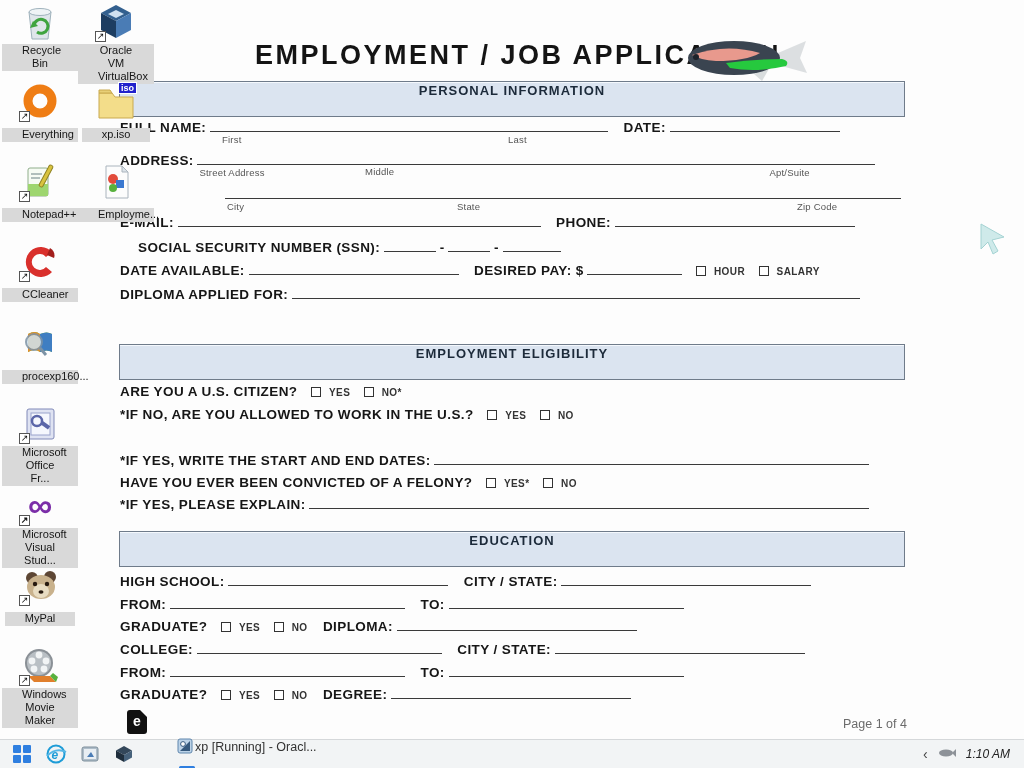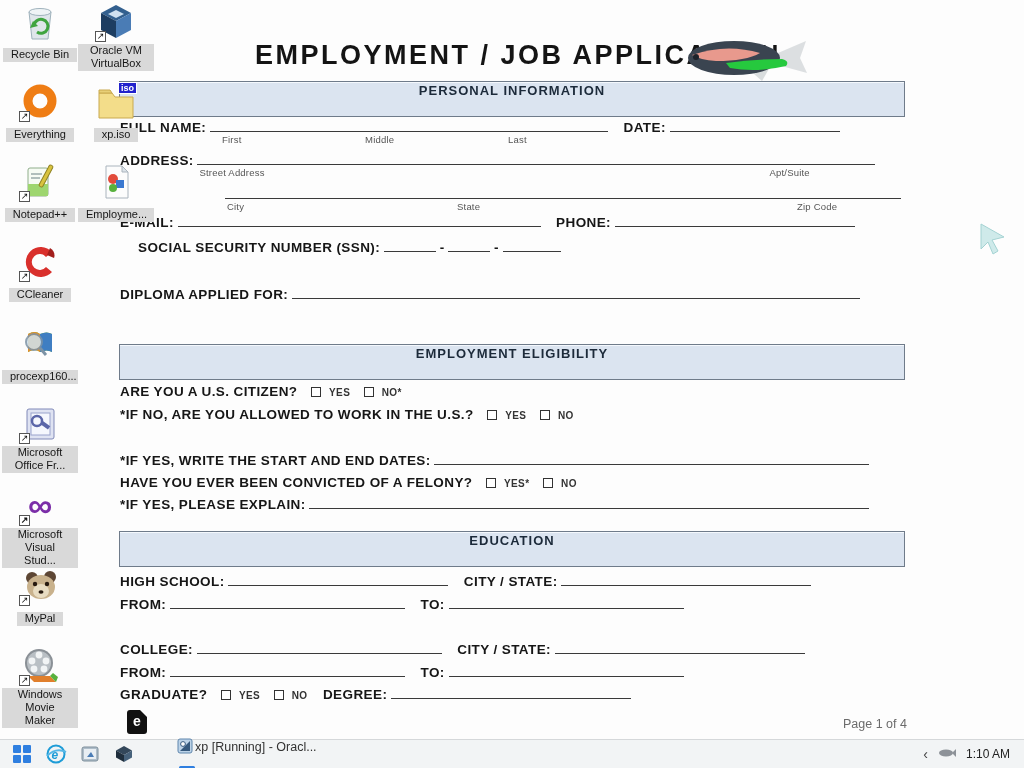--- a/index.html
+++ b/index.html
@@ -29,56 +29,56 @@
   .e-icon { position:absolute; top:710px; left:127px; width:20px; height:24px;
     background:#111; border-radius:3px; color:#fff; font-weight:bold; font-size:14px;
     text-align:center; line-height:22px; }
   .e-icon::after { content:""; position:absolute; top:0; right:0; border-style:solid;
     border-width:0 7px 7px 0; border-color:#fdfdfd #fdfdfd #111 #111; }
 
   
   .dicon { position:absolute; width:76px; text-align:center; cursor:default; }
   .dimg { position:relative; width:42px; height:40px; margin:0 auto 2px; }
   .dlabel { display:inline-block; background:#d9d9d9; color:#161616; font-size:11px;
-    line-height:13px; padding:0 8px 1px; max-width:76px; }
+    line-height:13px; padding:0 20px 1px; max-width:76px; }
   .sc { position:absolute; left:0; bottom:0; width:11px; height:11px; background:#fff;
     border:1px solid #555; font-size:9px; line-height:9px; color:#111; text-align:center; }
 
   
   .fish { position:absolute; top:33px; left:686px; width:122px; height:50px; }
   .cursor { position:absolute; top:220px; left:980px; width:26px; height:40px; }
 
   
   .taskbar { position:absolute; left:0; bottom:0; width:1024px; height:29px;
     background:#f2f4f5; border-top:1px solid #d5d8da; display:flex; align-items:center; }
   .tb-ico { width:24px; height:24px; display:flex; align-items:center; justify-content:center; margin:0 5px; }
   .win-btn { display:flex; align-items:flex-end; gap:2px; margin-left:28px; padding:16px 8px;
     position:relative; height:26px; }
   .win-btn .t { font-size:12.5px; color:#333; }
   .win-btn .indicator { position:absolute; left:10px; bottom:1px; width:16px; height:3px;
     border-radius:2px; background:#2f7fe0; }
   .tray { margin-left:auto; display:flex; align-items:center; gap:10px; padding-right:14px; }
   .chev { font-size:14px; color:#444; }
-  .clock { font-size:12px; color:#222; }
+  .clock { font-size:12px; color:#222;font-style:italic; }
 </style>
 </head>
 <body>
 
 <div class="doc">
 
   <div class="doc-title">EMPLOYMENT / JOB APPLICATION</div>
 
   <div class="secbar" style="top:81px;">PERSONAL INFORMATION</div>
 
   <div class="row" style="top:119px;">
     <span class="lbl">FULL NAME:</span>
     <span class="linewrap">
       <span class="line" style="width:398px;"></span>
       <span class="sub" style="left:12px;">First</span>
-      <span class="sub" style="left:155px;">Middle</span>
+      <span class="sub" style="left:155px;margin-top:32px;">Middle</span>
       <span class="sub" style="left:298px;">Last</span>
     </span>
     <span class="gap"></span>
     <span class="lbl">DATE:</span>
     <span class="line" style="width:170px;"></span>
   </div>
 
   <div class="row" style="top:152px;">
     <span class="lbl">ADDRESS:</span>
     <span class="linewrap">
@@ -107,20 +107,31 @@
 
   <div class="row" style="top:239px;margin-left:18px;">
     <span class="lbl">SOCIAL SECURITY NUMBER (SSN):</span>
     <span class="line" style="width:52px;"></span>
     <span class="lbl">-</span>
     <span class="line" style="width:42px;"></span>
     <span class="lbl">-</span>
     <span class="line" style="width:58px;"></span>
   </div>
 
+  <div class="row" style="top:262px;">
+    <span class="lbl">DATE AVAILABLE:</span>
+    <span class="line" style="width:210px;"></span>
+    <span class="gap"></span>
+    <span class="lbl">DESIRED PAY: $</span>
+    <span class="line" style="width:95px;"></span>
+    <span class="cb"></span>
+    <span class="cbl">HOUR</span>
+    <span class="cb"></span>
+    <span class="cbl">SALARY</span>
+  </div>
 
   <div class="row" style="top:286px;">
     <span class="lbl">DIPLOMA APPLIED FOR:</span>
     <span class="line" style="width:568px;"></span>
   </div>
 
 
   <div class="secbar" style="top:344px;">EMPLOYMENT ELIGIBILITY</div>
 
   <div class="row" style="top:384px;">
@@ -169,20 +180,30 @@
   </div>
 
   <div class="row" style="top:596px;">
     <span class="lbl">FROM:</span>
     <span class="line" style="width:235px;"></span>
     <span class="gap"></span>
     <span class="lbl">TO:</span>
     <span class="line" style="width:235px;"></span>
   </div>
 
+  <div class="row" style="top:618px;">
+    <span class="lbl">GRADUATE?</span>
+    <span class="cb"></span>
+    <span class="cbl">YES</span>
+    <span class="cb"></span>
+    <span class="cbl">NO</span>
+    <span class="gap"></span>
+    <span class="lbl">DIPLOMA:</span>
+    <span class="line" style="width:240px;"></span>
+  </div>
 
   <div class="row" style="top:641px;">
     <span class="lbl">COLLEGE:</span>
     <span class="line" style="width:245px;"></span>
     <span class="gap"></span>
     <span class="lbl">CITY / STATE:</span>
     <span class="line" style="width:250px;"></span>
   </div>
 
   <div class="row" style="top:664px;">

